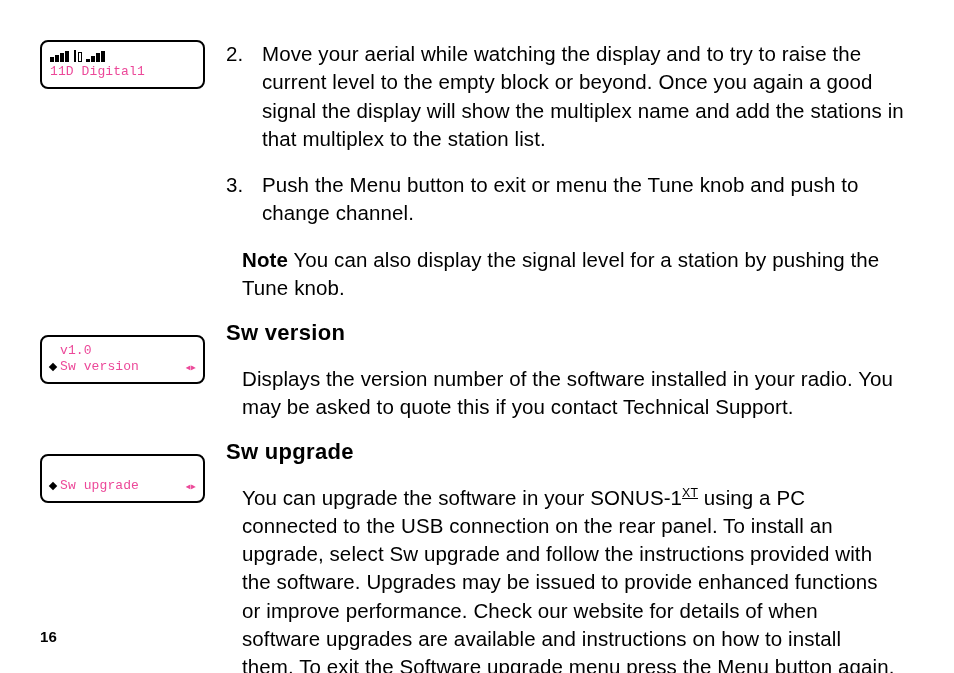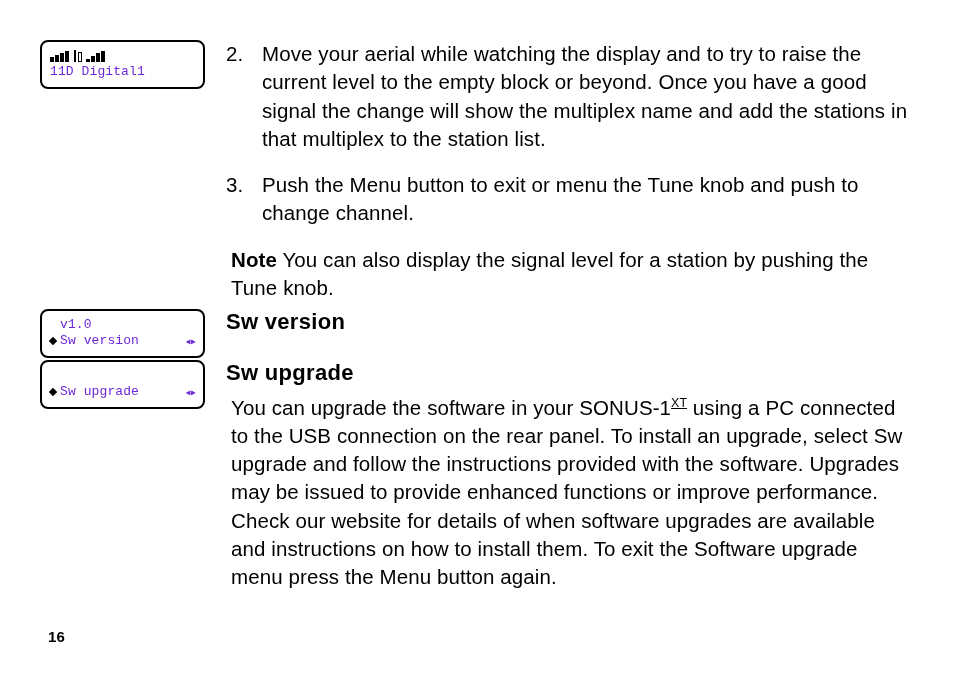--- a/index.html
+++ b/index.html
@@ -26,33 +26,33 @@
   }
   .side {
     flex: 0 0 172px;
     padding-right: 14px;
   }
   .main {
     flex: 1 1 auto;
     font-size: 20.5px;
     line-height: 1.38;
   }
-  .main p { margin: 5px; }
+  .main p { margin: 16px; }
 
   
   .lcd {
     border: 2px solid #000;
     border-radius: 8px;
     width: 165px;
     box-sizing: border-box;
     padding: 6px 8px 7px 8px;
     font-family: "Courier New", monospace;
     font-size: 13px;
     line-height: 1.25;
-    color: #6d28d9;
+    color: #ec4899;
   }
   .lcd-line {
     display: flex;
     align-items: center;
     justify-content: flex-start;
     height: 16px;
   }
   .lcd .marker {
     width: 6px; height: 6px;
     background: #000;
@@ -116,24 +116,23 @@
   .para { margin-bottom: 24px; }
 
   sup { font-size: 0.6em; vertical-align: super; text-decoration: underline; }
 
   .pagenum {
     position: absolute;
     left: 40px;
     bottom: 28px;
     font-weight: 700;
     font-size: 15px;
-    margin-left: 8px;
-  }
-
-  .sec2 .lcd, .sec3 .lcd { margin-top: 2px; }
+  }
+
+  .sec2 .lcd, .sec3 .lcd { margin-top: 17px; }
   .sec3 .lcd-line.blank { height: 16px; }
 </style>
 </head>
 <body>
 
 <div class="page">
 
   <div class="row">
     <div class="side">
       <div class="lcd">
@@ -154,21 +153,21 @@
           </span>
         </div>
         <div class="lcd-line">
           <span>11D Digital1</span>
         </div>
       </div>
     </div>
     <div class="main">
       <div class="ol-item">
         <div class="num">2.</div>
-        <div class="txt">Move your aerial while watching the display and to try to raise the current level to the empty block or beyond. Once you have a good signal the change will show the multiplex name and add the stations in that multiplex to the station list.</div>
+        <div class="txt">Move your aerial while watching the display and to try to raise the current level to the empty block or beyond. Once you again a good signal the display will show the multiplex name and add the stations in that multiplex to the station list.</div>
       </div>
       <div class="ol-item">
         <div class="num">3.</div>
         <div class="txt">Push the Menu button to exit or menu the Tune knob and push to change channel.</div>
       </div>
       <p class="note-line">
         <span class="bold">Note</span><span> You can also display the signal level for a station by pushing the Tune knob.</span>
       </p>
     </div>
   </div>
@@ -182,20 +181,21 @@
         </div>
         <div class="lcd-line">
           <span class="marker"></span>
           <span>Sw version</span>
           <span class="arrows">◂▸</span>
         </div>
       </div>
     </div>
     <div class="main">
       <div class="heading">Sw version</div>
+      <p class="para">Displays the version number of the software installed in your radio. You may be asked to quote this if you contact Technical Support.</p>
     </div>
   </div>
 
   <div class="row sec3">
     <div class="side">
       <div class="lcd">
         <div class="lcd-line blank"></div>
         <div class="lcd-line">
           <span class="marker"></span>
           <span>Sw upgrade</span>

